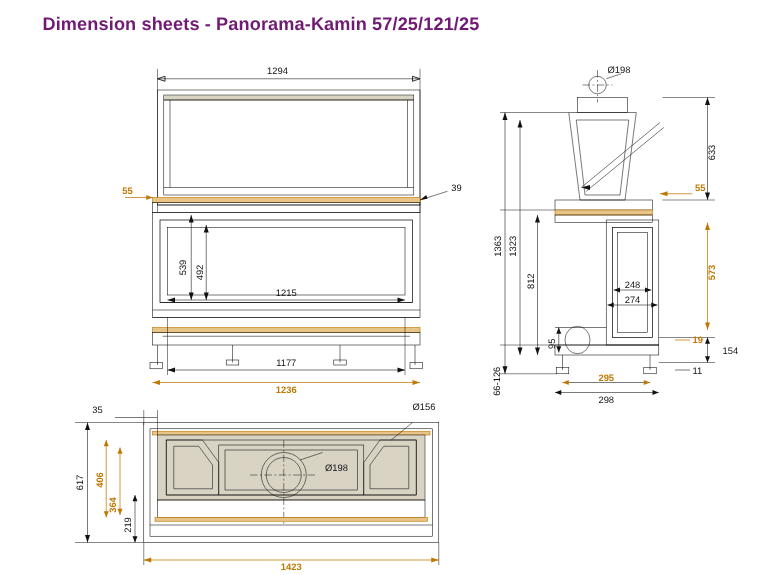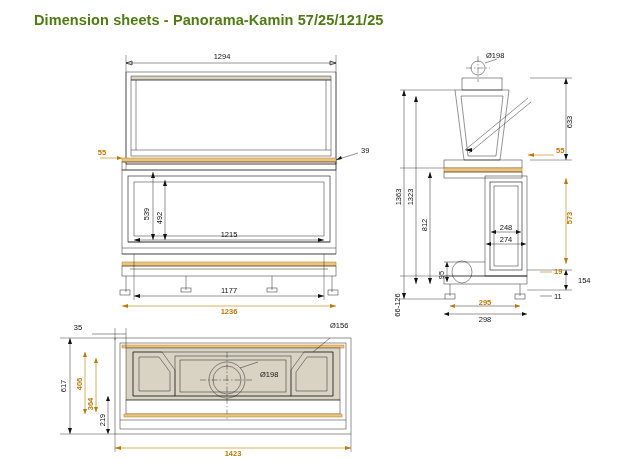--- a/index.html
+++ b/index.html
@@ -6,21 +6,21 @@
   body{
     width:624px;height:460px;
     background:#ffffff;
     font-family:"Liberation Sans", sans-serif;
     color:#111;
     overflow:hidden;
     position:relative;
   }
   #title{
     position:absolute;left:34px;top:12px;
-    font-size:14.5px;font-weight:bold;color:#4d7c0f;
+    font-size:14.5px;font-weight:bold;color:#701a75;
     letter-spacing:0.1px;
     white-space:nowrap;
   }
   svg{position:absolute;left:0;top:0;}
   .dim{font-family:"Liberation Sans", sans-serif;font-size:7.5px;fill:#111;}
   .dim-o{font-family:"Liberation Sans", sans-serif;font-size:7.5px;fill:#c07800;}
   .ln{stroke:#111;stroke-width:0.7;fill:none;}
   .thin{stroke:#111;stroke-width:0.45;fill:none;}
   .ext{stroke:#111;stroke-width:0.4;fill:none;}
   .orange{stroke:#c07800;stroke-width:0.6;fill:none;}

